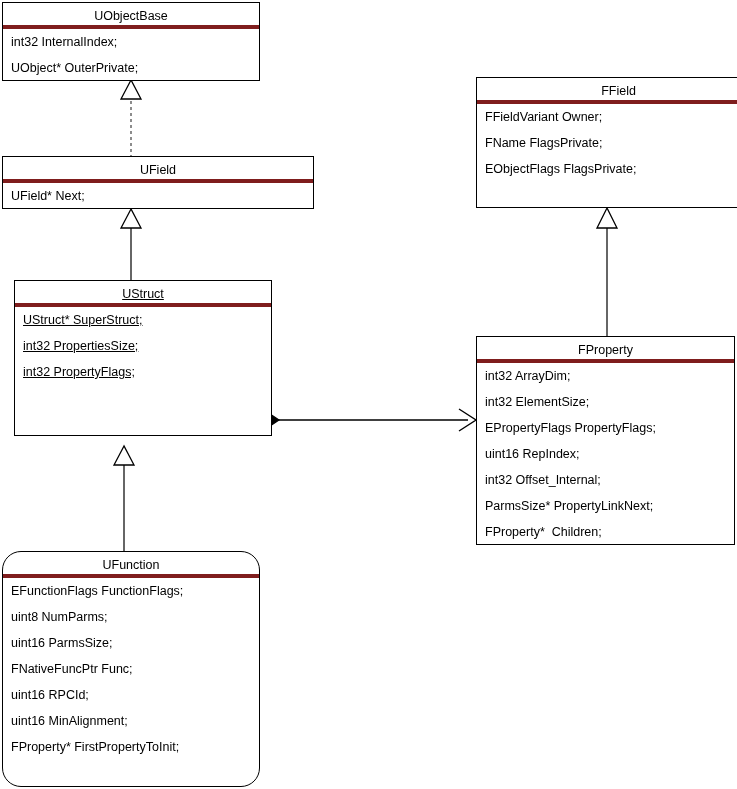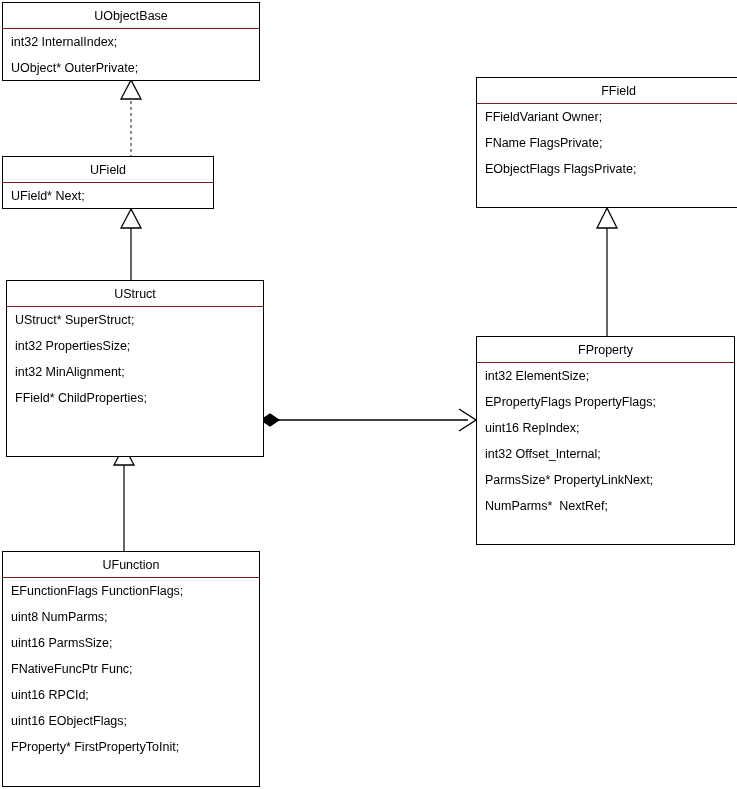--- a/index.html
+++ b/index.html
@@ -27,21 +27,21 @@
     border: 1px solid #000000;
     z-index: 5;
   }
   .uml-title {
     box-sizing: border-box;
     height: 26px;
     line-height: 26px;
     text-align: center;
     font-size: 12.5px;
     color: #000000;
-    border-bottom: 1px solid #7f1d1d;
+    border-bottom: 4px solid #7f1d1d;
     white-space: nowrap;
     overflow: hidden;
   }
   .uml-attrs {
     box-sizing: border-box;
     padding: 0;
   }
   .uml-attr {
     box-sizing: border-box;
     height: 26px;
@@ -104,64 +104,64 @@
   </svg>
 
   <div class="uml-class" style="left:2px; top:2px; width:258px; height:79px;">
     <div class="uml-title">UObjectBase</div>
     <div class="uml-attrs">
       <div class="uml-attr">int32 InternalIndex;</div>
       <div class="uml-attr">UObject* OuterPrivate;</div>
     </div>
   </div>
 
-  <div class="uml-class" style="left:2px; top:156px; width:212px; height:53px;">
+  <div class="uml-class" style="left:2px; top:156px; width:312px; height:53px;">
     <div class="uml-title">UField</div>
     <div class="uml-attrs">
       <div class="uml-attr">UField* Next;</div>
     </div>
   </div>
 
-  <div class="uml-class" style="left:6px; top:280px; width:258px; height:177px;">
+  <div class="uml-class" style="left:14px; top:280px; width:258px; height:156px;text-decoration:underline;">
     <div class="uml-title">UStruct</div>
     <div class="uml-attrs">
       <div class="uml-attr">UStruct* SuperStruct;</div>
       <div class="uml-attr">int32 PropertiesSize;</div>
-      <div class="uml-attr">int32 MinAlignment;</div>
-      <div class="uml-attr">FField* ChildProperties;</div>
+      <div class="uml-attr">int32 PropertyFlags;</div>
     </div>
   </div>
 
-  <div class="uml-class" style="left:2px; top:551px; width:258px; height:236px;">
+  <div class="uml-class" style="left:2px; top:551px; width:258px; height:236px;border-radius:19px;">
     <div class="uml-title">UFunction</div>
     <div class="uml-attrs">
       <div class="uml-attr">EFunctionFlags FunctionFlags;</div>
       <div class="uml-attr">uint8 NumParms;</div>
       <div class="uml-attr">uint16 ParmsSize;</div>
       <div class="uml-attr">FNativeFuncPtr Func;</div>
       <div class="uml-attr">uint16 RPCId;</div>
-      <div class="uml-attr">uint16 EObjectFlags;</div>
+      <div class="uml-attr">uint16 MinAlignment;</div>
       <div class="uml-attr">FProperty* FirstPropertyToInit;</div>
     </div>
   </div>
 
   <div class="uml-class" style="left:476px; top:77px; width:285px; height:131px;">
     <div class="uml-title">FField</div>
     <div class="uml-attrs">
       <div class="uml-attr">FFieldVariant Owner;</div>
       <div class="uml-attr">FName FlagsPrivate;</div>
       <div class="uml-attr">EObjectFlags FlagsPrivate;</div>
     </div>
   </div>
 
   <div class="uml-class" style="left:476px; top:336px; width:259px; height:209px;">
     <div class="uml-title">FProperty</div>
     <div class="uml-attrs">
+      <div class="uml-attr">int32 ArrayDim;</div>
       <div class="uml-attr">int32 ElementSize;</div>
       <div class="uml-attr">EPropertyFlags PropertyFlags;</div>
       <div class="uml-attr">uint16 RepIndex;</div>
       <div class="uml-attr">int32 Offset_Internal;</div>
       <div class="uml-attr">ParmsSize* PropertyLinkNext;</div>
-      <div class="uml-attr">NumParms*  NextRef;</div>
+      <div class="uml-attr">FProperty*  Children;</div>
     </div>
   </div>
 
 </div>
 
 </body></html>

